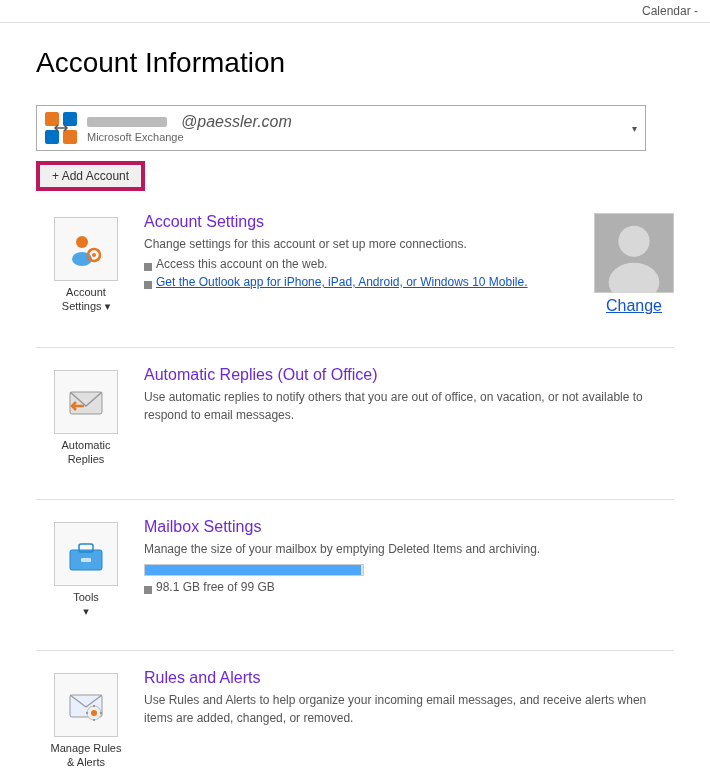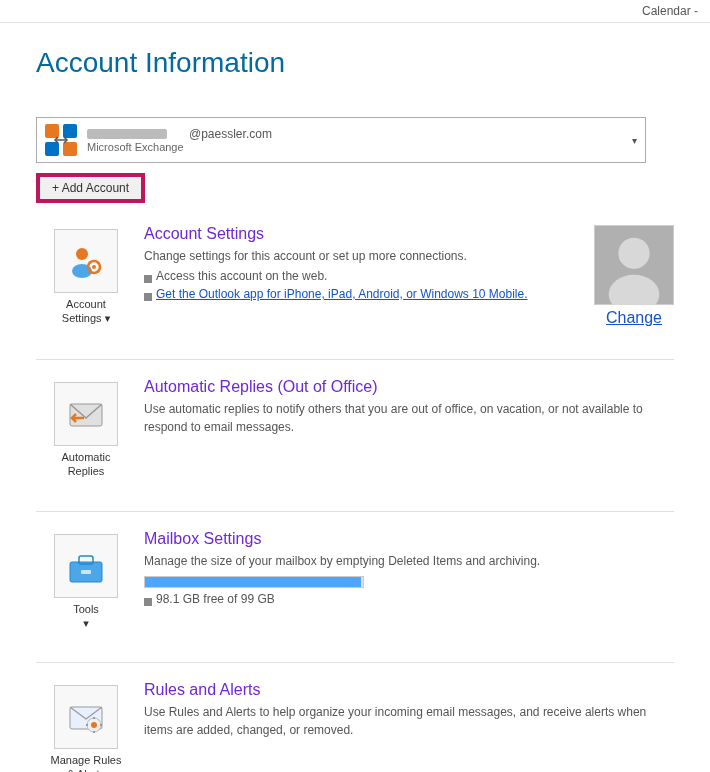--- a/index.html
+++ b/index.html
@@ -18,22 +18,22 @@
       font-size: 12px;
       color: #555;
       border-bottom: 1px solid #e0e0e0;
     }
     .main-content {
       padding: 24px 36px 24px 36px;
     }
     .page-title {
       font-size: 28px;
       font-weight: 300;
-      color: #0369a1;
-      margin-bottom: 38px;
+      color: #000000;
+      margin-bottom: 26px;
     }
     
     .account-dropdown {
       display: flex;
       align-items: center;
       border: 1px solid #ababab;
       background: #fff;
       width: 610px;
       max-width: 100%;
       padding: 6px 8px;
@@ -44,25 +44,26 @@
     .account-dropdown-icon {
       width: 32px;
       height: 32px;
       margin-right: 10px;
       flex-shrink: 0;
     }
     .account-info {
       flex: 1;
     }
     .account-email {
-      font-size: 12px;
-      color: #555;
-      display: flex;
-      align-items: center;
-      gap: 20px;
+      font-size: 16px;
+      color: #555;
+      display: flex;
+      align-items: center;
+      gap: 12px;
+      font-style: italic;
     }
     .account-email .redacted {
       display: inline-block;
       width: 80px;
       height: 10px;
       background: #bbb;
       border-radius: 2px;
       margin-right: 2px;
     }
     .account-type {

